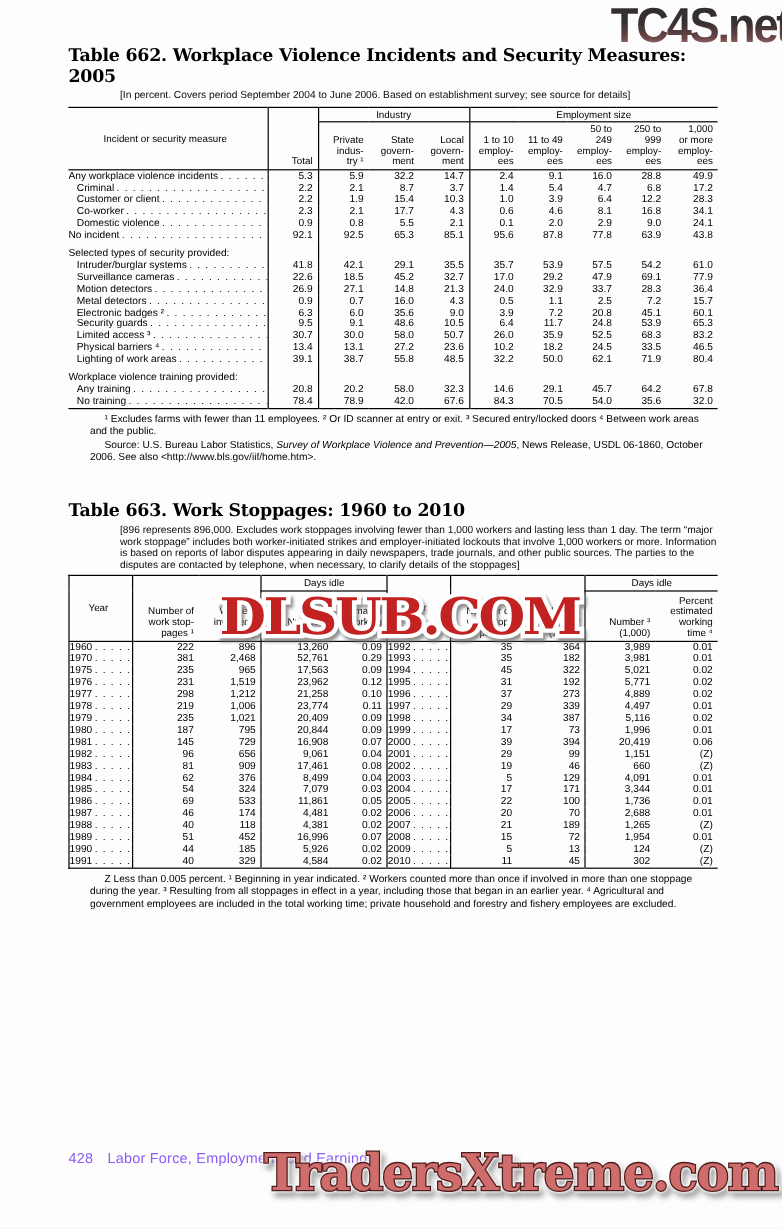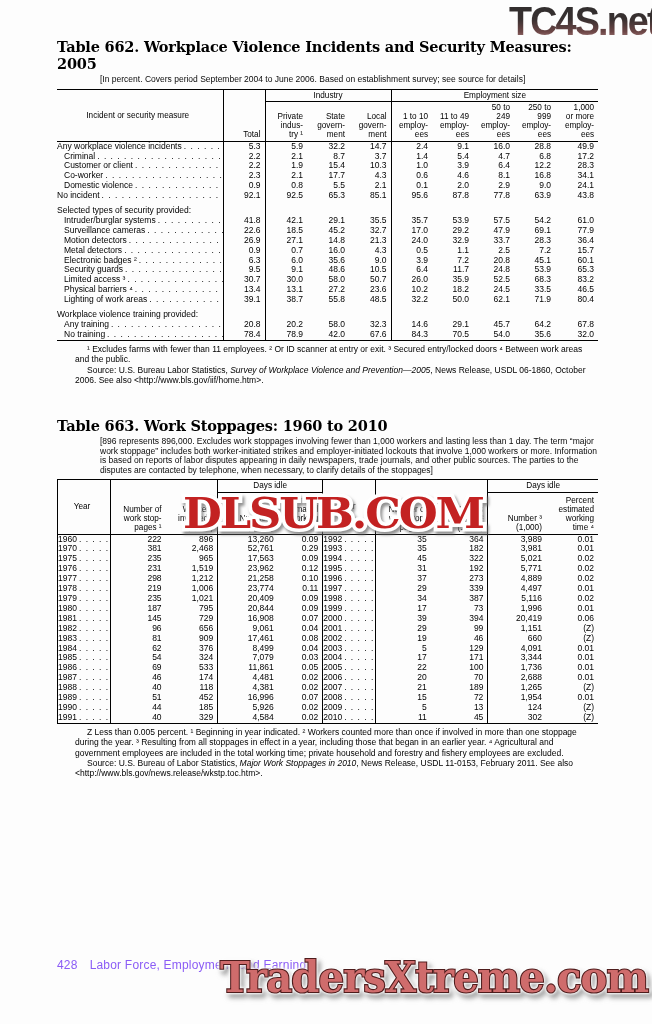--- a/index.html
+++ b/index.html
@@ -909,21 +909,20 @@
             <td class="num">11</td>
             <td class="num br">45</td>
             <td class="num">302</td>
             <td class="num">(Z)</td>
           </tr>
         </tbody>
     </table>
 
     <div class="fn">
       <p>Z Less than 0.005 percent. ¹ Beginning in year indicated. ² Workers counted more than once if involved in more than one stoppage during the year. ³ Resulting from all stoppages in effect in a year, including those that began in an earlier year. ⁴ Agricultural and government employees are included in the total working time; private household and forestry and fishery employees are excluded.</p>
-      <p><span>Source: U.S. Bureau of Labor Statistics, </span><span class="it">Major Work Stoppages in 2010</span><span>, News Release, USDL 11-0153, February 2011. See also &lt;http://www.bls.gov/news.release/wkstp.toc.htm&gt;.</span></p>
     </div>
   </div>
 
   <svg id="wm-mid" width="314" height="66">
     <text x="157" y="46" text-anchor="middle" font-size="42" letter-spacing="-2" textLength="300" lengthAdjust="spacingAndGlyphs">DLSUB.COM</text>
   </svg>
 
   <div id="footer-line">
     <span class="pn">428</span><span>Labor Force, Employment, and Earnings</span>
   </div>

